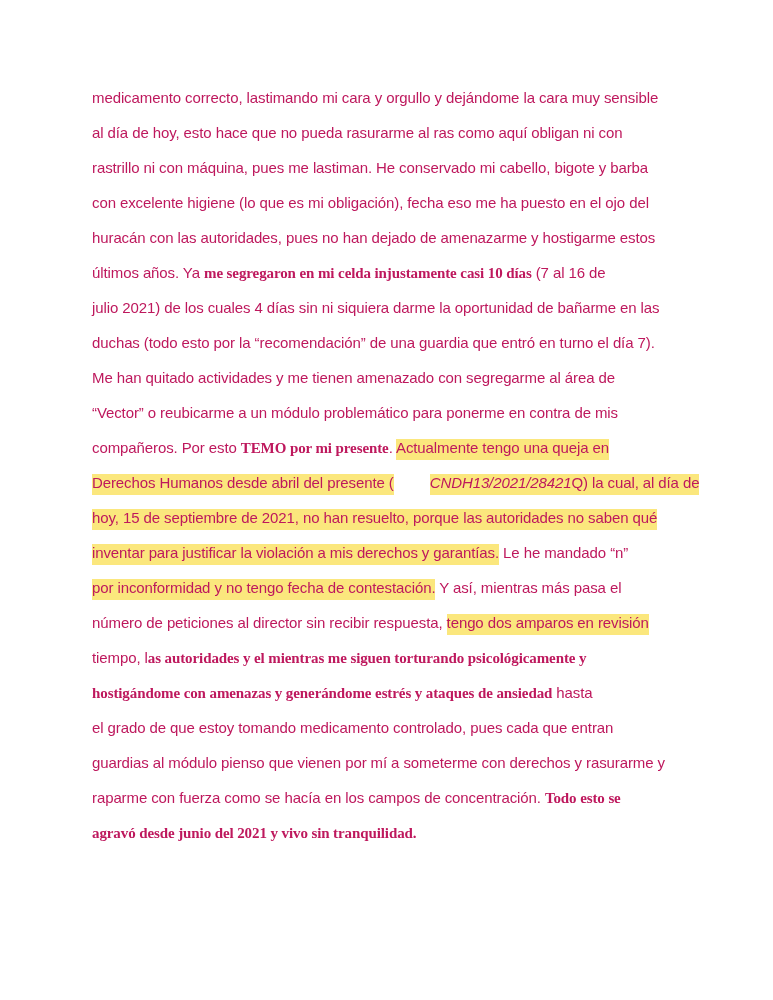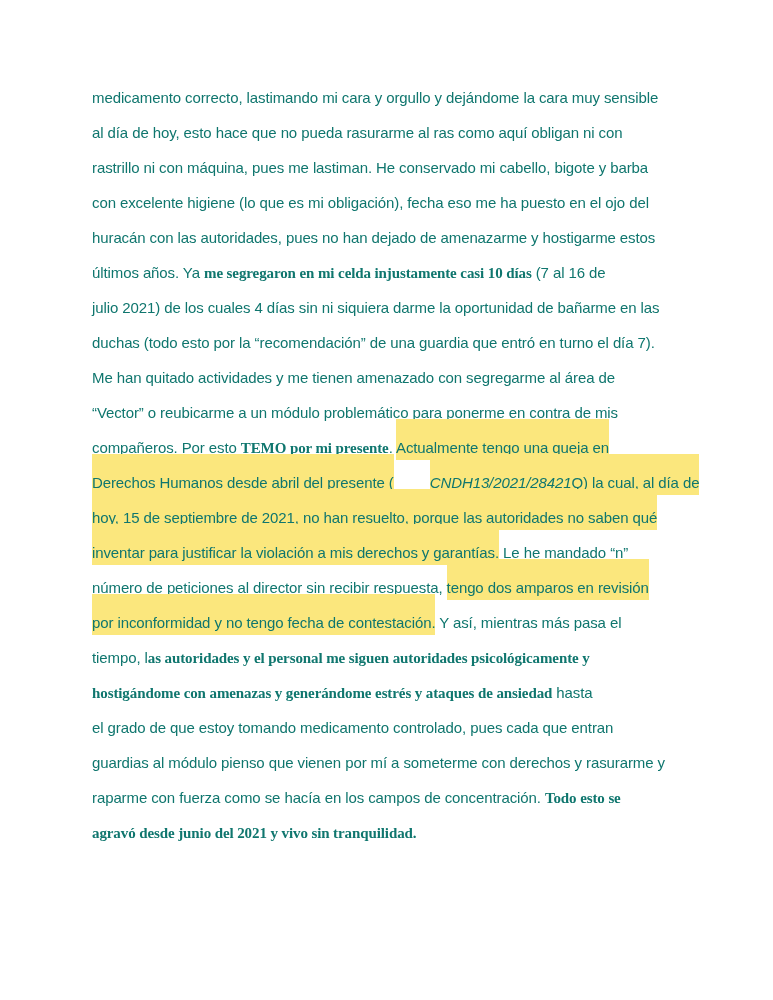--- a/index.html
+++ b/index.html
@@ -31,45 +31,45 @@
   .line {
     height: 35px;
     line-height: 35px;
     white-space: pre;
   }
   .run { display: inline; }
   .run.b { font-weight: bold; font-family: Liberation Serif, serif; }
   .run.i { font-style: italic; margin-left: 36px; }
   .run.h {
     background: var(--hl, #fbe77d);
-    padding-top: 20px;
+    padding-top: 0;
     padding-bottom: 4px;
   }
 </style>
 </head>
 <body>
 
 <div class="page">
-  <div class="doc" id="doc" style="color: #0f766e; --hl: #fbe77d;">
+  <div class="doc" id="doc" style="color: #be185d; --hl: #fbe77d;">
       <div class="line"><span class="run">medicamento correcto, lastimando mi cara y orgullo y dejándome la cara muy sensible</span></div>
       <div class="line"><span class="run">al día de hoy, esto hace que no pueda rasurarme al ras como aquí obligan ni con</span></div>
       <div class="line"><span class="run">rastrillo ni con máquina, pues me lastiman. He conservado mi cabello, bigote y barba</span></div>
       <div class="line"><span class="run">con excelente higiene (lo que es mi obligación), fecha eso me ha puesto en el ojo del</span></div>
       <div class="line"><span class="run">huracán con las autoridades, pues no han dejado de amenazarme y hostigarme estos</span></div>
       <div class="line"><span class="run">últimos años. Ya </span><span class="run b">me segregaron en mi celda injustamente casi 10 días</span><span class="run"> (7 al 16 de</span></div>
       <div class="line"><span class="run">julio 2021) de los cuales 4 días sin ni siquiera darme la oportunidad de bañarme en las</span></div>
       <div class="line"><span class="run">duchas (todo esto por la “recomendación” de una guardia que entró en turno el día 7).</span></div>
       <div class="line"><span class="run">Me han quitado actividades y me tienen amenazado con segregarme al área de</span></div>
       <div class="line"><span class="run">“Vector” o reubicarme a un módulo problemático para ponerme en contra de mis</span></div>
       <div class="line"><span class="run">compañeros. Por esto </span><span class="run b">TEMO por mi presente</span><span class="run">. </span><span class="run h">Actualmente tengo una queja en</span></div>
       <div class="line"><span class="run h">Derechos Humanos desde abril del presente (</span><span class="run i h">CNDH13/2021/28421</span><span class="run h">Q) la cual, al día de</span></div>
       <div class="line"><span class="run h">hoy, 15 de septiembre de 2021, no han resuelto, porque las autoridades no saben qué</span></div>
       <div class="line"><span class="run h">inventar para justificar la violación a mis derechos y garantías.</span><span class="run"> Le he mandado “n”</span></div>
+      <div class="line"><span class="run h">por inconformidad y no tengo fecha de contestación.</span><span class="run"> Y así, mientras más pasa el</span></div>
       <div class="line"><span class="run">número de peticiones al director sin recibir respuesta, </span><span class="run h">tengo dos amparos en revisión</span></div>
-      <div class="line"><span class="run h">por inconformidad y no tengo fecha de contestación.</span><span class="run"> Y así, mientras más pasa el</span></div>
-      <div class="line"><span class="run">tiempo, l</span><span class="run b">as autoridades y el personal me siguen autoridades psicológicamente y</span></div>
+      <div class="line"><span class="run">tiempo, l</span><span class="run b">as autoridades y el mientras me siguen torturando psicológicamente y</span></div>
       <div class="line"><span class="run b">hostigándome con amenazas y generándome estrés y ataques de ansiedad</span><span class="run"> hasta</span></div>
       <div class="line"><span class="run">el grado de que estoy tomando medicamento controlado, pues cada que entran</span></div>
       <div class="line"><span class="run">guardias al módulo pienso que vienen por mí a someterme con derechos y rasurarme y</span></div>
       <div class="line"><span class="run">raparme con fuerza como se hacía en los campos de concentración. </span><span class="run b">Todo esto se</span></div>
       <div class="line"><span class="run b">agravó desde junio del 2021 y vivo sin tranquilidad.</span></div>
     </div>
 </div>
 
 </body></html>

